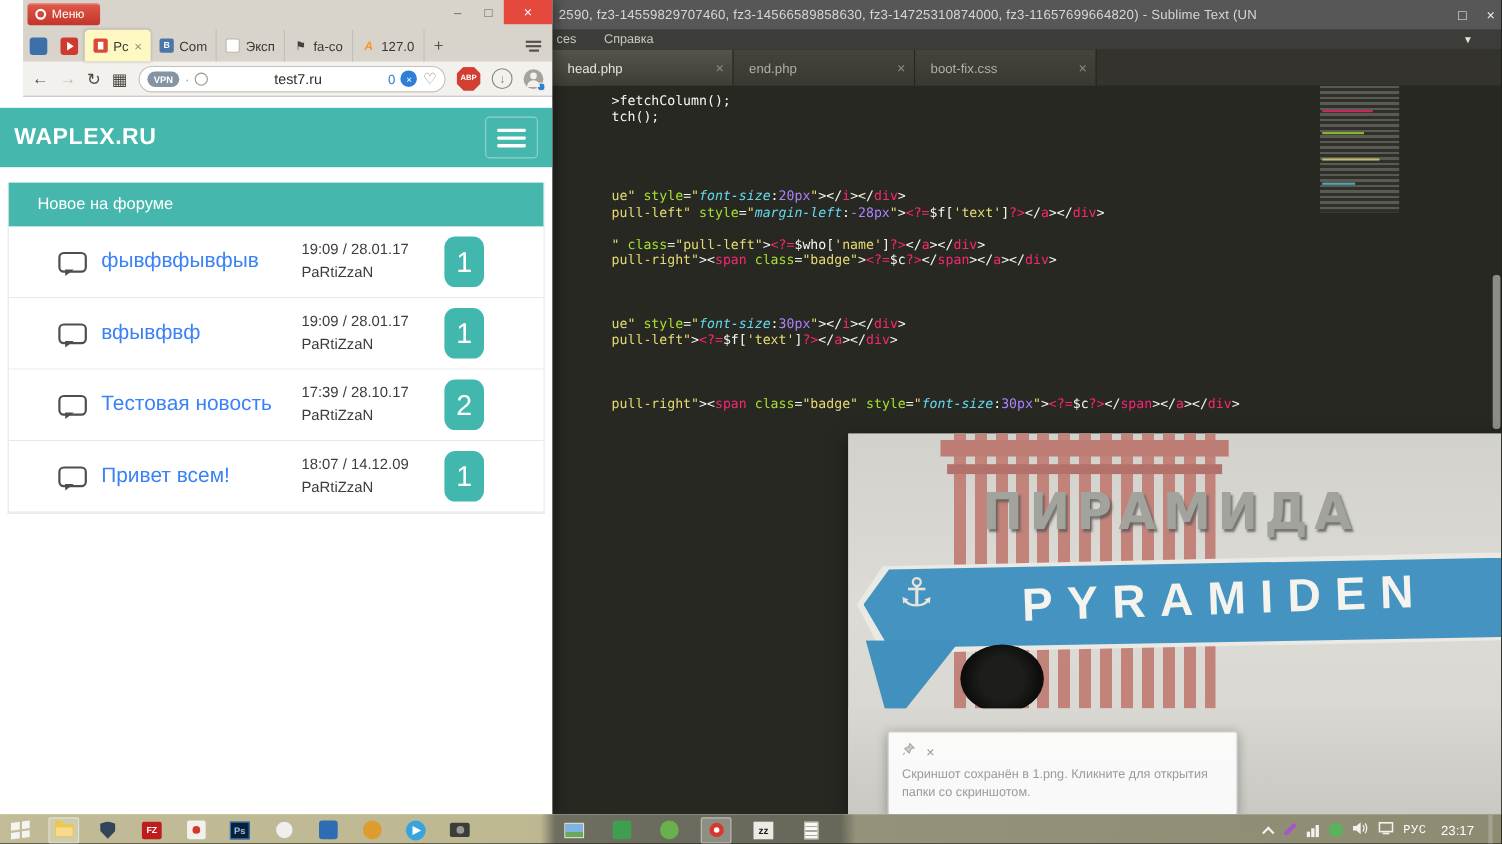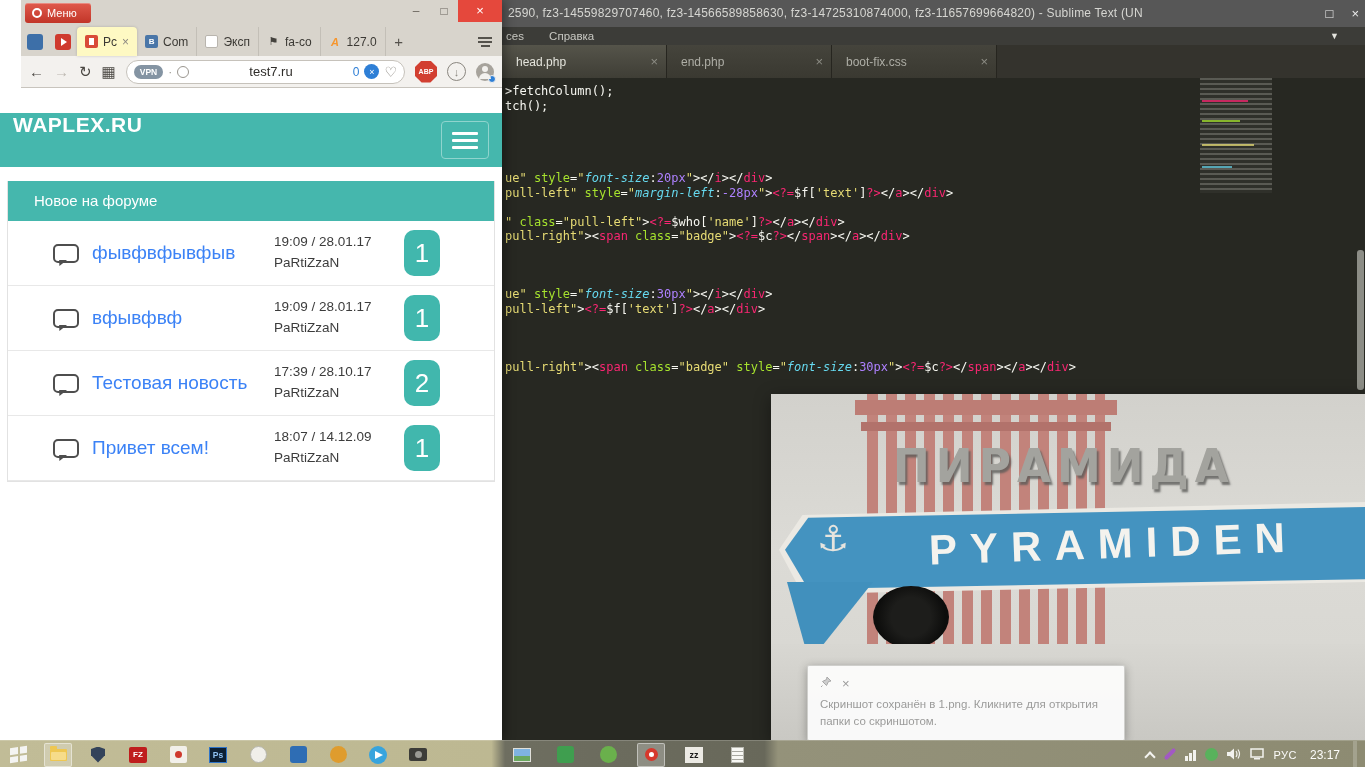--- a/index.html
+++ b/index.html
@@ -20,21 +20,21 @@
   .st-menu-caret{position:absolute;right:4px;top:0;color:#e4e4de;font-size:9px;margin:0;}
   .st-tabbar{height:33px;background:#34332d;display:flex;align-items:flex-end;}
   .st-tab{width:165px;height:33px;display:flex;align-items:center;padding:0 8px 0 14px;
           background:linear-gradient(#45443c,#3a3931);border-right:1px solid #26251f;
           color:#aeaea6;font-size:12px;}
   .st-tab.active{background:linear-gradient(#55544a,#3f3e36);color:#e4e4dc;}
   .st-tab .tab-label{flex:1;}
   .st-tab .tab-close{color:#8d8d85;font-size:13px;padding-left:8px;}
   .st-code{position:relative;height:663px;background:#272822;overflow:hidden;
            font-family:"DejaVu Sans Mono","Liberation Mono",monospace;font-size:12px;color:#f8f8f2;
-           padding:6px 0 0 3px;}
+           padding:6px 0 0 18px;margin-left:36px;}
   .code-line{height:14.5px;line-height:14.5px;white-space:pre;}
   .tk-fg{color:#f8f8f2}.tk-tag{color:#f92672}.tk-attr{color:#a6e22e}
   .tk-str{color:#e6db74}.tk-css{color:#66d9ef;font-style:italic}.tk-num{color:#ae81ff}
   .st-minimap{position:absolute;right:93px;top:0;width:72px;height:115px;
               background-color:rgba(255,255,255,.04);
               background-image:repeating-linear-gradient(180deg,rgba(240,240,230,.22) 0 2px,transparent 2px 5px);}
   .mm-a{position:absolute;left:2px;top:22px;width:46px;height:2px;background:rgba(249,38,114,.75);}
   .mm-b{position:absolute;left:2px;top:42px;width:38px;height:2px;background:rgba(166,226,46,.75);}
   .mm-c{position:absolute;left:2px;top:66px;width:52px;height:2px;background:rgba(230,219,116,.75);}
   .mm-d{position:absolute;left:2px;top:88px;width:30px;height:2px;background:rgba(102,217,239,.7);}
@@ -99,21 +99,21 @@
   .dl-circle{width:19px;height:19px;border:1.5px solid #8a867f;border-radius:50%;color:#8a867f;
              font-size:11px;display:flex;align-items:center;justify-content:center;}
   .profile{width:18px;height:18px;border-radius:50%;background:#a7a39c;position:relative;overflow:visible;}
   .profile:before{content:"";position:absolute;left:6px;top:3px;width:6px;height:6px;border-radius:50%;background:#f3f1ee;}
   .profile:after{content:"";position:absolute;left:3px;top:10px;width:12px;height:6px;border-radius:6px 6px 0 0;background:#f3f1ee;}
   .profile-dot{position:absolute;right:-2px;bottom:-2px;width:8px;height:8px;border-radius:50%;
                background:#2e7fd6;border:1px solid #f3f1ee;}
 
   
   .o-page{position:absolute;top:89px;bottom:0;left:0;right:0;background:#fff;overflow:hidden;}
-  .site-header{margin-top:24px;height:54px;background:#45b7ad;display:flex;
+  .site-header{margin-top:9px;height:54px;background:#45b7ad;display:flex;align-items:center;
                padding:0 13px;position:relative;}
   .brand{color:#fff;font-size:21px;font-weight:bold;letter-spacing:.5px;}
   .hamburger{position:absolute;right:13px;top:8px;width:48px;height:38px;border:1px solid #8fd4cd;
              border-radius:4px;display:flex;flex-direction:column;justify-content:center;gap:4px;
              align-items:center;}
   .hamburger b{width:26px;height:3px;background:#fff;border-radius:1px;}
   .panel{margin:14px 7px 0 7px;border:1px solid #e2e2e2;border-top:none;}
   .panel-head{height:40px;background:#45b7ad;color:#fff;font-size:15px;line-height:40px;
               padding-left:26px;}
   .thread-row{height:65px;display:flex;align-items:center;border-bottom:1px solid #e8e8e8;
@@ -201,21 +201,21 @@
           background-image:repeating-linear-gradient(180deg,transparent 0 3px,#a8a8a0 3px 4px);}
   .i-chev{width:8px;height:8px;border-left:2px solid #f4f4f0;border-top:2px solid #f4f4f0;
           transform:rotate(45deg);margin-top:4px;}
   .i-pen{width:13px;height:15px;position:relative;}
   .i-pen:after{content:"";position:absolute;left:5px;top:0;width:4px;height:14px;background:#a259c4;
                transform:rotate(45deg);border-radius:2px;}
   .i-bars{display:flex;align-items:flex-end;gap:1px;height:12px;}
   .i-bars b{display:block;width:3px;background:#f2f2ee;}
   .i-bars b:nth-child(1){height:5px}.i-bars b:nth-child(2){height:8px}.i-bars b:nth-child(3){height:11px}
   .i-green{width:13px;height:13px;border-radius:50%;background:#59b25c;}
-  .tb-lang{color:#fdfdfb;font-size:11px;letter-spacing:.5px;}
+  .tb-lang{color:#fdfdfb;font-size:11px;letter-spacing:.5px;font-family:Liberation Mono, monospace;}
   .tb-time{color:#fdfdfb;font-size:12px;margin-left:4px;}
   .tb-desktop{width:4px;height:27px;background:rgba(255,255,255,.2);margin-left:4px;}
 </style>
 </head>
 <body>
 
 <div class="screen">
 
   <section class="sublime">
     <div class="st-titlebar">

